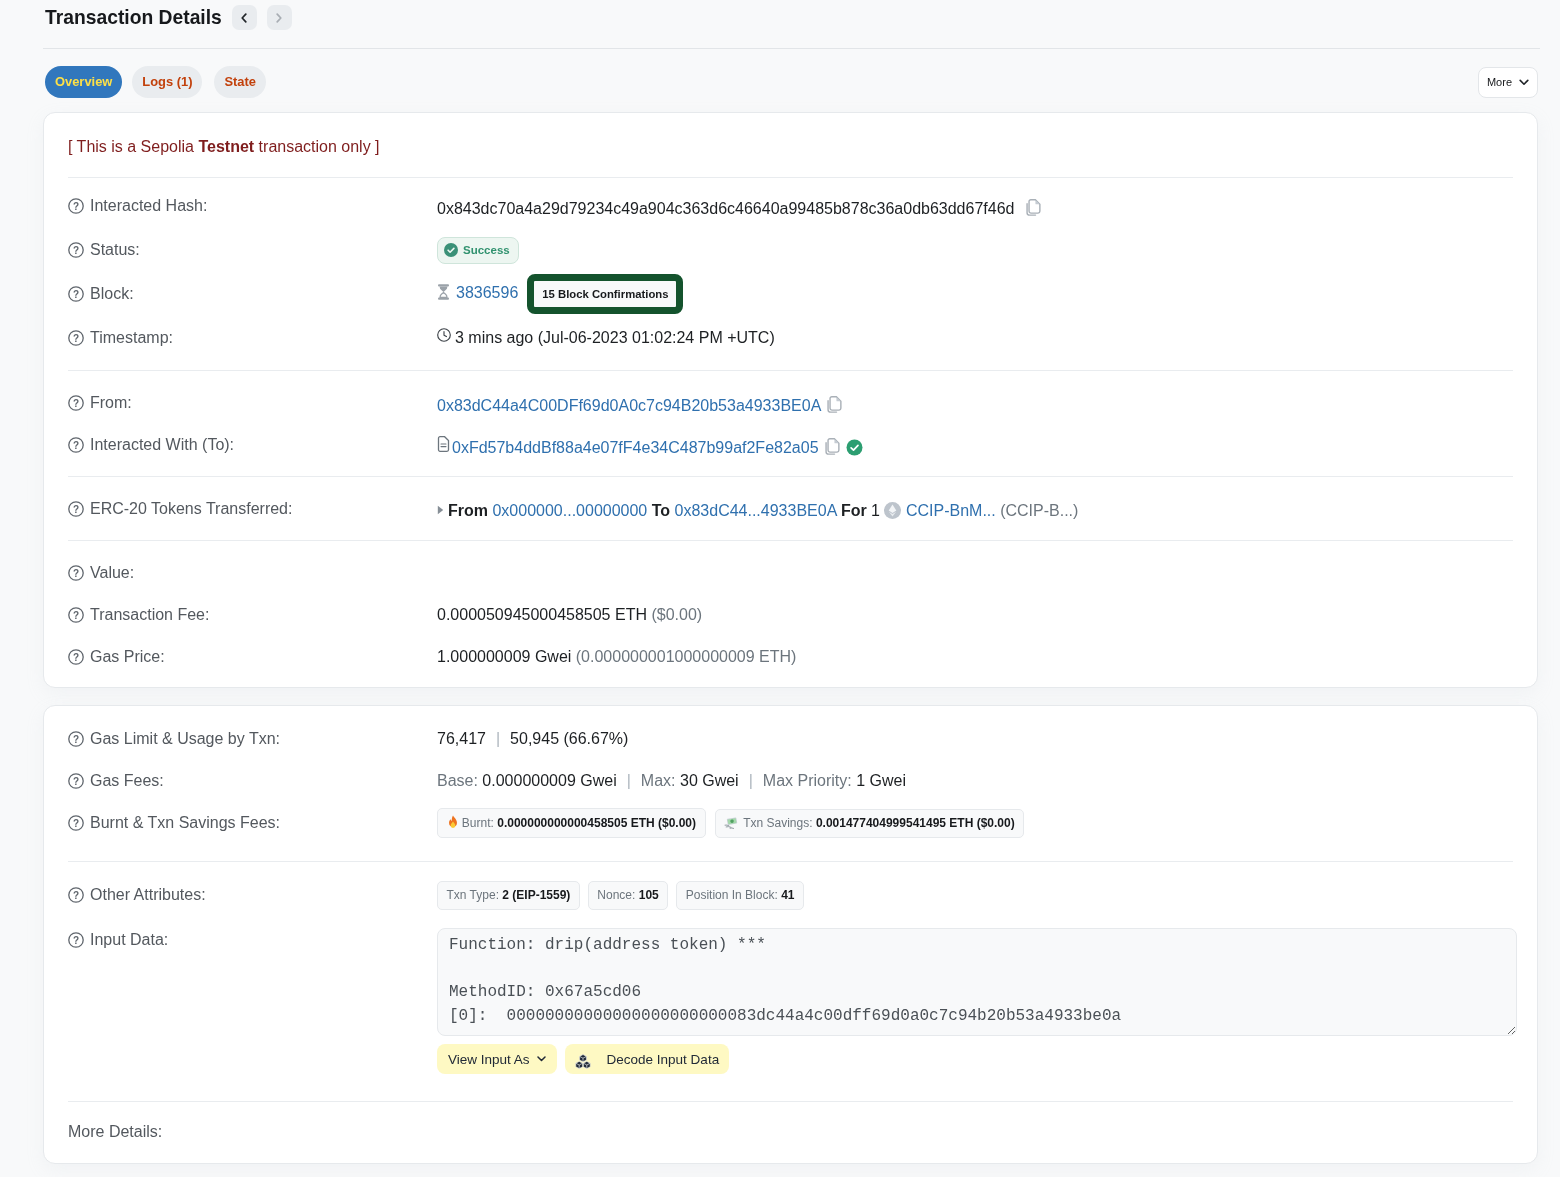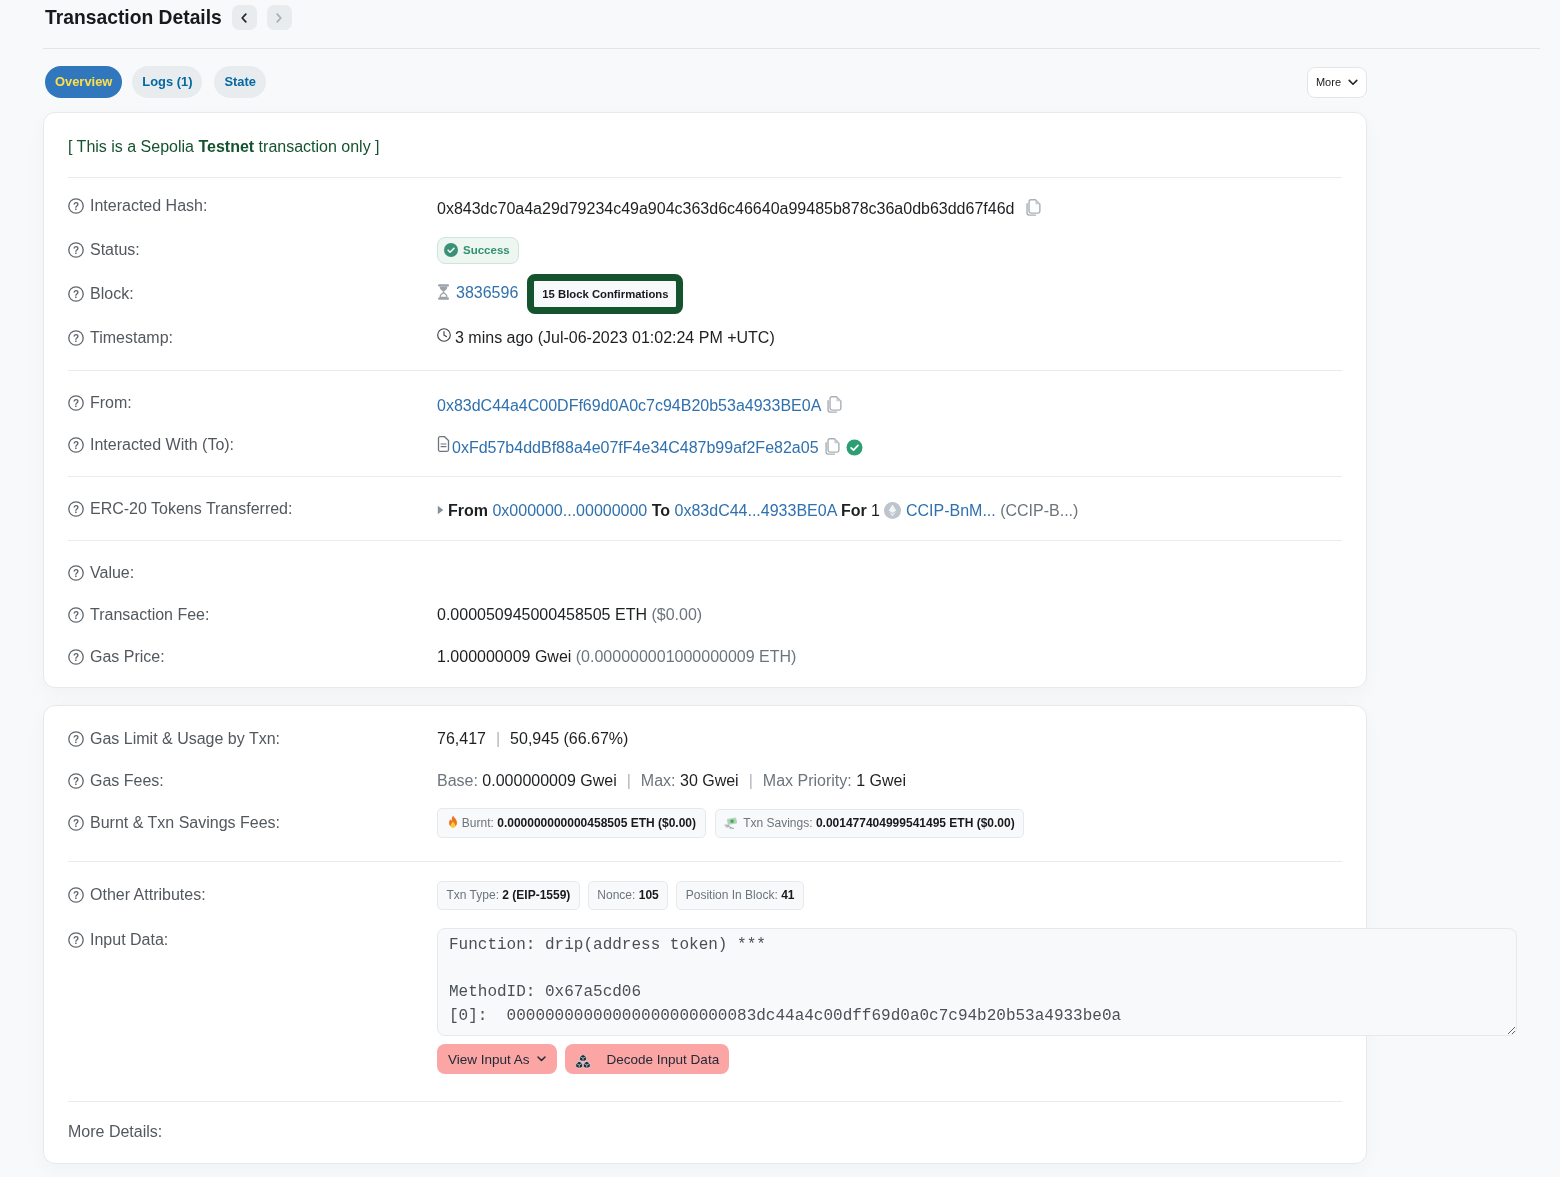--- a/index.html
+++ b/index.html
@@ -3,51 +3,51 @@
 <meta charset="utf-8">
 <style>
 * { box-sizing: border-box; }
 html,body { margin:0; padding:0; }
 body {
   width:1560px; height:1177px; overflow:hidden;
   background:#f8f9fa;
   font-family:"Liberation Sans", sans-serif;
   font-size:16px; color:#1d2023;
 }
-.container { margin-left:43px; width:1324px; }
+.container { margin-left:43px; width:1495px; }
 .hdr { display:flex; align-items:center; padding-top:5px; padding-left:2px; }
 h1 { font-size:19.3px; font-weight:bold; margin:0; color:#17191c; line-height:23px; }
 .navbtn { width:25px; height:25px; border-radius:7px; display:inline-flex; align-items:center; justify-content:center; margin-left:10px; }
 .navbtn.prev { background:#e9ecef; }
 .navbtn.next { background:#e9ecef; }
 .hdr-hr { border:0; border-top:1px solid #e2e5e8; margin:18px 0 0 0; width:1497px; }
 .tabsrow { display:flex; align-items:center; margin-top:17px; height:32px; padding-left:2px; }
 .pill { border-radius:16px; padding:6px 10px; font-size:12.9px; font-weight:bold; line-height:20px; }
 .pill.active { background:#3177bd; color:#fde047; }
-.pill.gray { background:#e9ecef; color:#0369a1; margin-left:10px; }
+.pill.gray { background:#e9ecef; color:#c2410c; margin-left:10px; }
 .morebtn { margin-left:auto; background:#fff; border:1px solid #e3e6e9; border-radius:8px; padding:0 8px; font-size:11px; color:#17191c; display:flex; align-items:center; height:31px; }
 .card { background:#fff; border:1px solid #e6e9ec; border-radius:12px; padding:0 24px; box-shadow:0 6px 18px rgba(189,197,209,.12); }
 #card1 { margin-top:14px; }
 #card2 { margin-top:17px; }
-.note { color:#14532d; padding:23px 0 19px 0; line-height:22px; }
+.note { color:#7f1d1d; padding:23px 0 19px 0; line-height:22px; }
 .inner-hr { border:0; border-top:1px solid #e9ecef; margin:0; }
 .row { display:flex; align-items:center; }
 .h44 { height:44px; }
 .h42 { height:42px; }
 .row .lbl { width:369px; flex:0 0 369px; display:flex; align-items:center; color:#53585e; }
 .row .val { flex:1; }
 .qi { margin-right:6px; flex:0 0 16px; display:inline-flex; }
 .muted { color:#6c757d; }
 a { color:#2f70ae; text-decoration:none; }
 .icopy { margin-left:11px; }
 .badge-success { display:inline-flex; align-items:center; background:#edf6f1; border:1px solid #cfe5db; color:#31926f; border-radius:8px; padding:0 8px 0 6px; height:27px; font-size:11.5px; font-weight:bold; }
 .badge-gray { display:inline-block; background:#f8f9fa; border:7px solid #14532d; color:#17191c; border-radius:8px; padding:5px 8px; font-size:11.3px; font-weight:bold; line-height:16px; }
 .attr-badge { display:inline-block; background:#f8f9fa; border:1px solid #e6e9ec; border-radius:5px; padding:4px 8.5px; font-size:12px; line-height:19px; color:#6c757d; white-space:nowrap; }
 .attr-badge b { color:#17191c; }
-.ibtn { display:inline-flex; align-items:center; background:#fca5a5; border-radius:8px; padding:0 11px; font-size:13.5px; color:#212a37; height:30px; }
+.ibtn { display:inline-flex; align-items:center; background:#fef9c3; border-radius:8px; padding:0 11px; font-size:13.5px; color:#212a37; height:30px; }
 textarea.scrolldata { display:block; width:1080px; height:108px; background:#f8f9fa; border:1px solid #e6e9ec; border-radius:8px; padding:5px 11px; font-family:"Liberation Mono", monospace; font-size:16px; line-height:23.5px; color:#4a5056; resize:vertical; outline:none; }
 .vsep { color:#adb5bd; padding:0 10px; }
 svg { vertical-align:baseline; }
 </style>
 </head>
 <body>
 <div class="container">
   <div class="hdr">
     <h1>Transaction Details</h1>
     <span class="navbtn prev">

